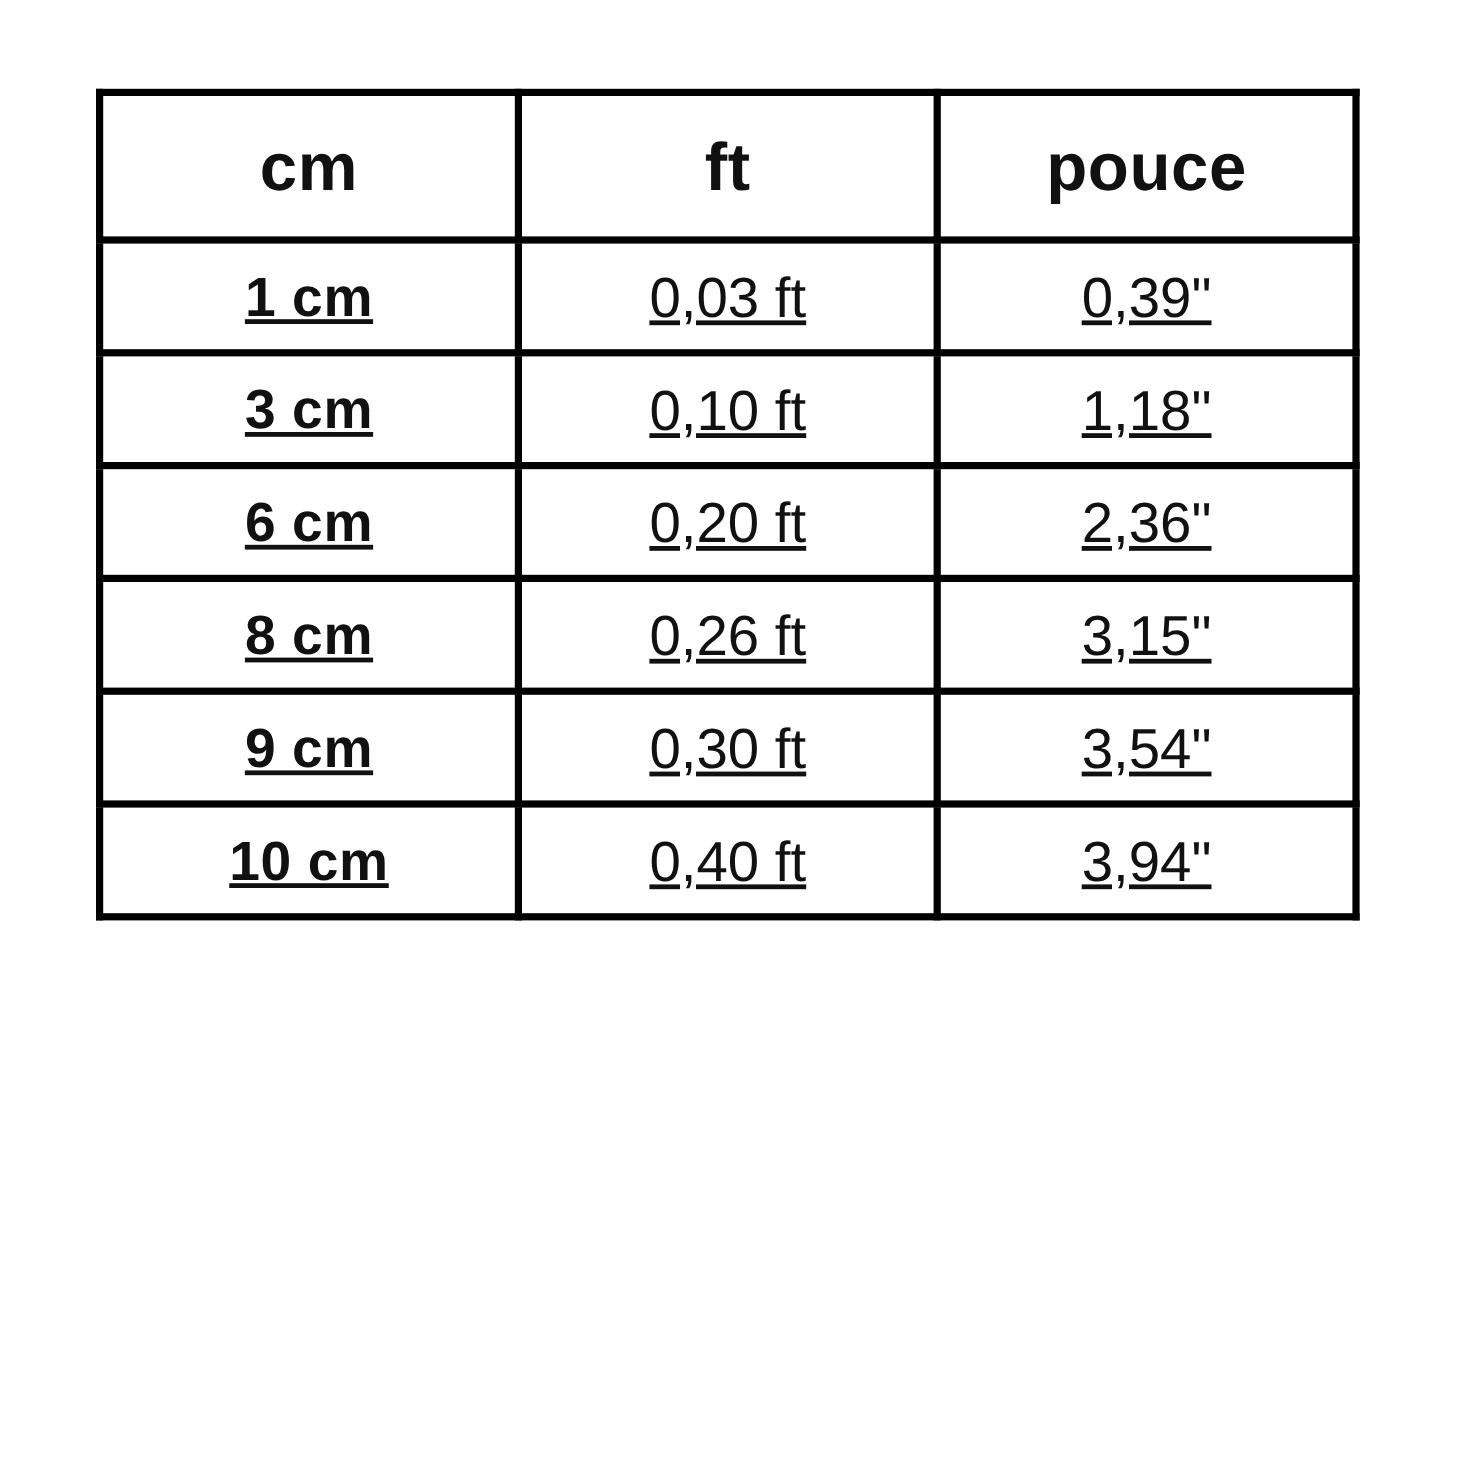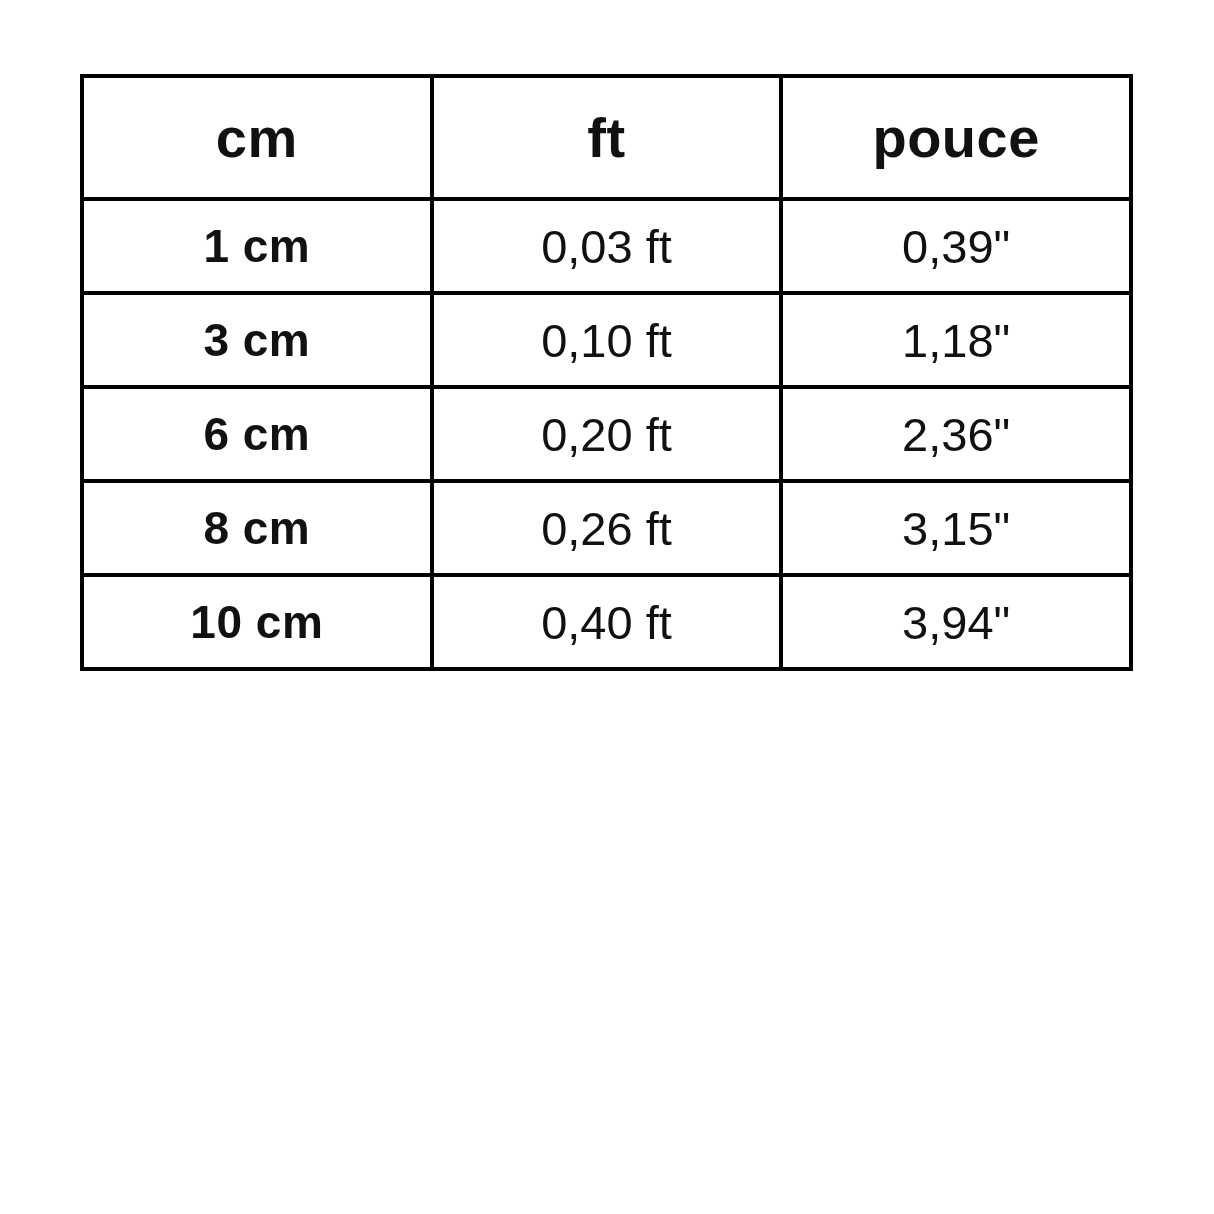--- a/index.html
+++ b/index.html
@@ -19,32 +19,33 @@
     left: 80px;
     top: 74px;
     width: 1053px;
     border-collapse: collapse;
     table-layout: fixed;
     background: #ffffff;
     border: 4px solid #111111;
   }
   table.conv th,
   table.conv td {
-    border: 4px solid #000000;
+    border: 6px solid #000000;
     text-align: center;
     vertical-align: middle;
     padding: 0;
     overflow: hidden;
     white-space: nowrap;
   }
   table.conv thead tr {
     height: 123px;
   }
   table.conv tbody tr {
     height: 94px;
+    text-decoration: underline;
   }
   table.conv th {
     font-size: 56px;
     font-weight: 700;
     letter-spacing: 0.5px;
   }
   table.conv td.col-cm {
     font-size: 46px;
     font-weight: 700;
     letter-spacing: 0.5px;
@@ -81,18 +82,23 @@
       <td class="col-cm">6 cm</td>
       <td class="col-ft">0,20 ft</td>
       <td class="col-pouce">2,36"</td>
     </tr>
     <tr>
       <td class="col-cm">8 cm</td>
       <td class="col-ft">0,26 ft</td>
       <td class="col-pouce">3,15"</td>
     </tr>
     <tr>
+      <td class="col-cm">9 cm</td>
+      <td class="col-ft">0,30 ft</td>
+      <td class="col-pouce">3,54"</td>
+    </tr>
+    <tr>
       <td class="col-cm">10 cm</td>
       <td class="col-ft">0,40 ft</td>
       <td class="col-pouce">3,94"</td>
     </tr>
   </tbody>
 </table>
 
 </body></html>

